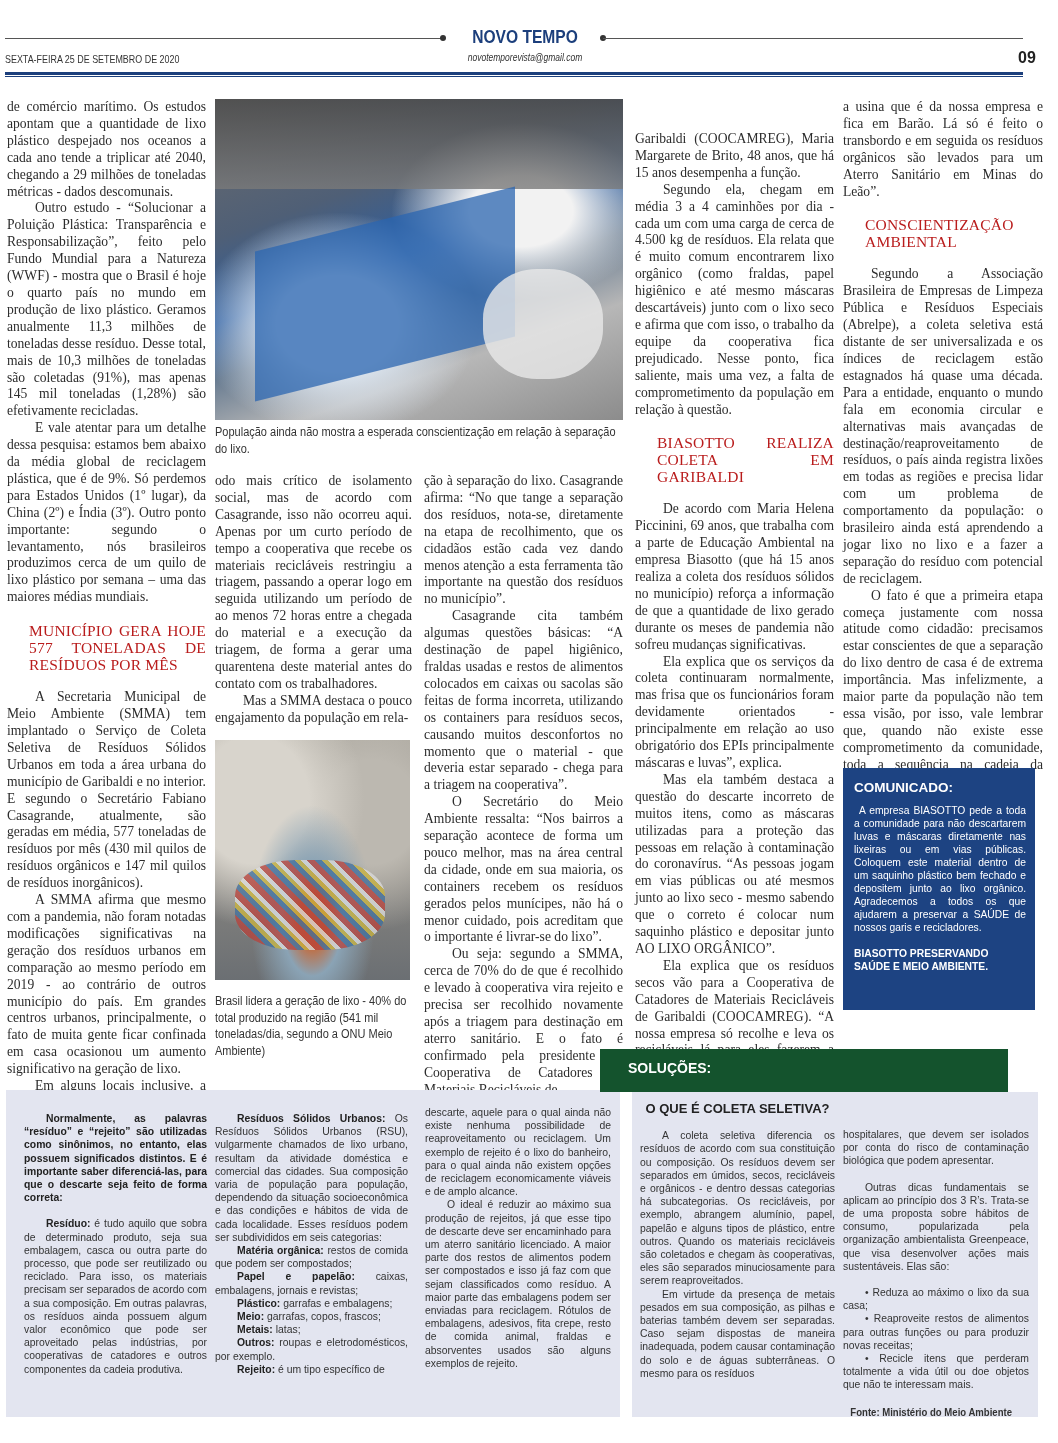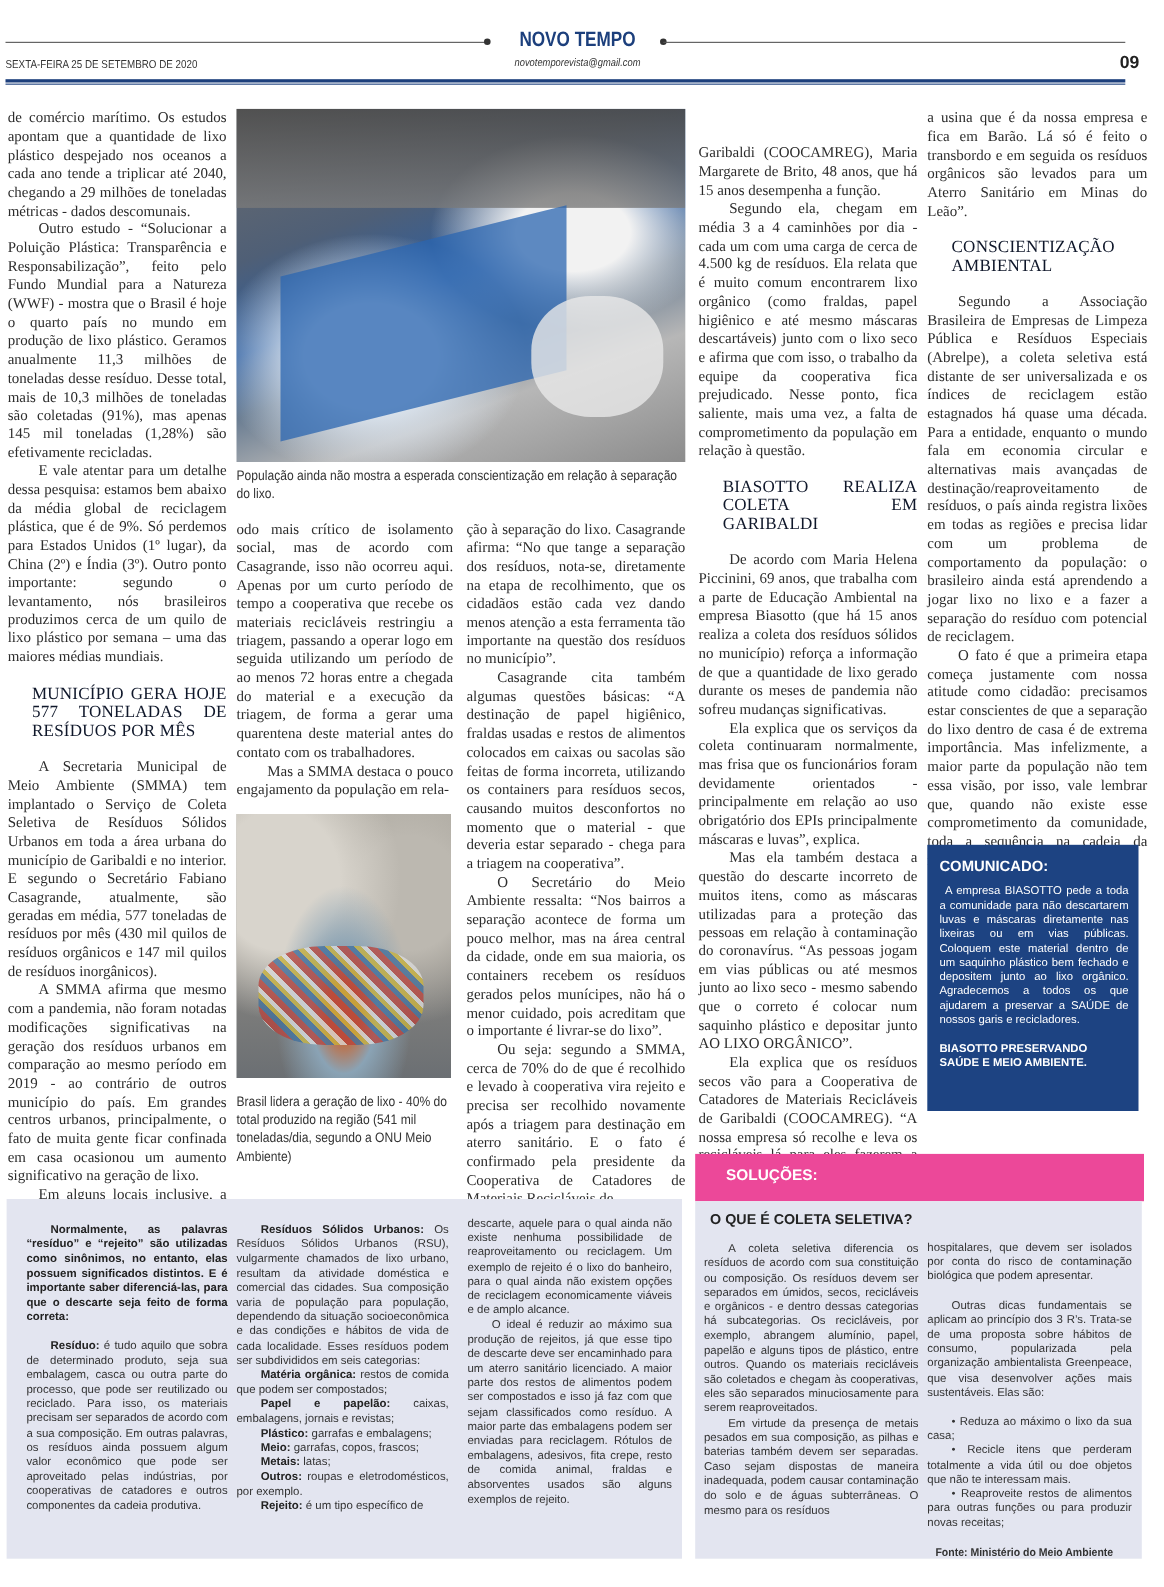--- a/index.html
+++ b/index.html
@@ -21,21 +21,21 @@
     transform: scaleX(0.85); transform-origin: left; }
   .pagenum { position: absolute; top: 49px; left: 1018px; font-family: "Liberation Sans", sans-serif; font-weight: bold; font-size: 16px; color: #222; }
   .hdr-rule { position: absolute; top: 72px; left: 5px; width: 1018px; height: 3px; background: #1c3f7c; }
   .hdr-rule2 { position: absolute; top: 76px; left: 5px; width: 1018px; height: 1px; background: #1c3f7c; }
 
   
   .col { position: absolute; font-size: 13.6px; line-height: 16.9px; text-align: justify; color: #2c2c2c; }
   .col p { text-indent: 28px; }
   .col p.noindent { text-indent: 0; }
   .col h2 { font-family: "Liberation Serif", serif; font-weight: normal; font-size: 15.5px; line-height: 17px;
-    text-transform: uppercase; margin: 16px 0 16px 22px; color: #0f172a; letter-spacing: 0.2px; }
+    text-transform: uppercase; margin: 16px 0 16px 22px; color: #b91c1c; letter-spacing: 0.2px; }
 
   .c1 { left: 7px; top: 99px; width: 199px; }
   .c2a { left: 215px; top: 473px; width: 197px; }
   .c2b { left: 424px; top: 473px; width: 199px; }
   .c4 { left: 635px; top: 99px; width: 199px; margin-top: 32px; }
   .c5 { left: 843px; top: 99px; width: 200px; }
 
   
   .photo { position: absolute; overflow: hidden; }
   .photo1 { left: 215px; top: 99px; width: 408px; height: 321px;
@@ -70,21 +70,21 @@
   
   .glossary { position: absolute; left: 6px; top: 1090px; width: 614px; height: 327px; background: #e3e5f0; }
   .gcol { position: absolute; font-family: "Liberation Sans", sans-serif; font-size: 10.4px; line-height: 13.2px; color: #333; text-align: justify; }
   .gcol p { text-indent: 22px; }
   .gcol p.gap { margin-top: 13px; }
   .gcol b { color: #222; }
   .g1 { left: 24px; top: 1112px; width: 183px; }
   .g2 { left: 215px; top: 1112px; width: 193px; }
   .g3 { left: 425px; top: 1106px; width: 186px; }
 
-  .solucoes-head { position: absolute; left: 632px; top: 1049px; width: 408px; height: 43px; background: #ec4899; }
+  .solucoes-head { position: absolute; left: 600px; top: 1049px; width: 408px; height: 43px; background: #14532d; }
   .solucoes-head span { position: absolute; left: 28px; top: 11px; font-family: "Liberation Sans", sans-serif; font-weight: bold; font-size: 14px; color: #fff; }
   .solucoes { position: absolute; left: 632px; top: 1092px; width: 406px; height: 325px; background: #e3e5f0; }
   .s1 { left: 640px; top: 1102px; width: 195px; }
   .s2 { left: 843px; top: 1104px; width: 186px; margin-top: 24px; }
   .s1 .sub { text-align: center; font-weight: bold; text-indent: 0; margin-bottom: 14px; font-size: 13px; color: #222; }
   .s2 .fonte { font-weight: bold; text-indent: 8px; margin-top: 14px; transform: scaleX(0.92); transform-origin: left; }
 </style>
 </head>
 <body>
 
@@ -181,16 +181,16 @@
 <div class="solucoes"></div>
 <div class="gcol s1">
   <p class="sub">O QUE É COLETA SELETIVA?</p>
   <p>A coleta seletiva diferencia os resíduos de acordo com sua constituição ou composição. Os resíduos devem ser separados em úmidos, secos, recicláveis e orgânicos - e dentro dessas categorias há subcategorias. Os recicláveis, por exemplo, abrangem alumínio, papel, papelão e alguns tipos de plástico, entre outros. Quando os materiais recicláveis são coletados e chegam às cooperativas, eles são separados minuciosamente para serem reaproveitados.</p>
   <p>Em virtude da presença de metais pesados em sua composição, as pilhas e baterias também devem ser separadas. Caso sejam dispostas de maneira inadequada, podem causar contaminação do solo e de águas subterrâneas. O mesmo para os resíduos</p>
 </div>
 <div class="gcol s2">
   <p style="text-indent:0">hospitalares, que devem ser isolados por conta do risco de contaminação biológica que podem apresentar.</p>
   <p class="gap">Outras dicas fundamentais se aplicam ao princípio dos 3 R’s. Trata-se de uma proposta sobre hábitos de consumo, popularizada pela organização ambientalista Greenpeace, que visa desenvolver ações mais sustentáveis. Elas são:</p>
   <p class="gap">• Reduza ao máximo o lixo da sua casa;</p>
+  <p>• Reaproveite restos de alimentos para outras funções ou para produzir novas receitas;</p>
   <p>• Recicle itens que perderam totalmente a vida útil ou doe objetos que não te interessam mais.</p>
-  <p>• Reaproveite restos de alimentos para outras funções ou para produzir novas receitas;</p>
   <p class="fonte">Fonte: Ministério do Meio Ambiente</p>
 </div>
 
 </body></html>

